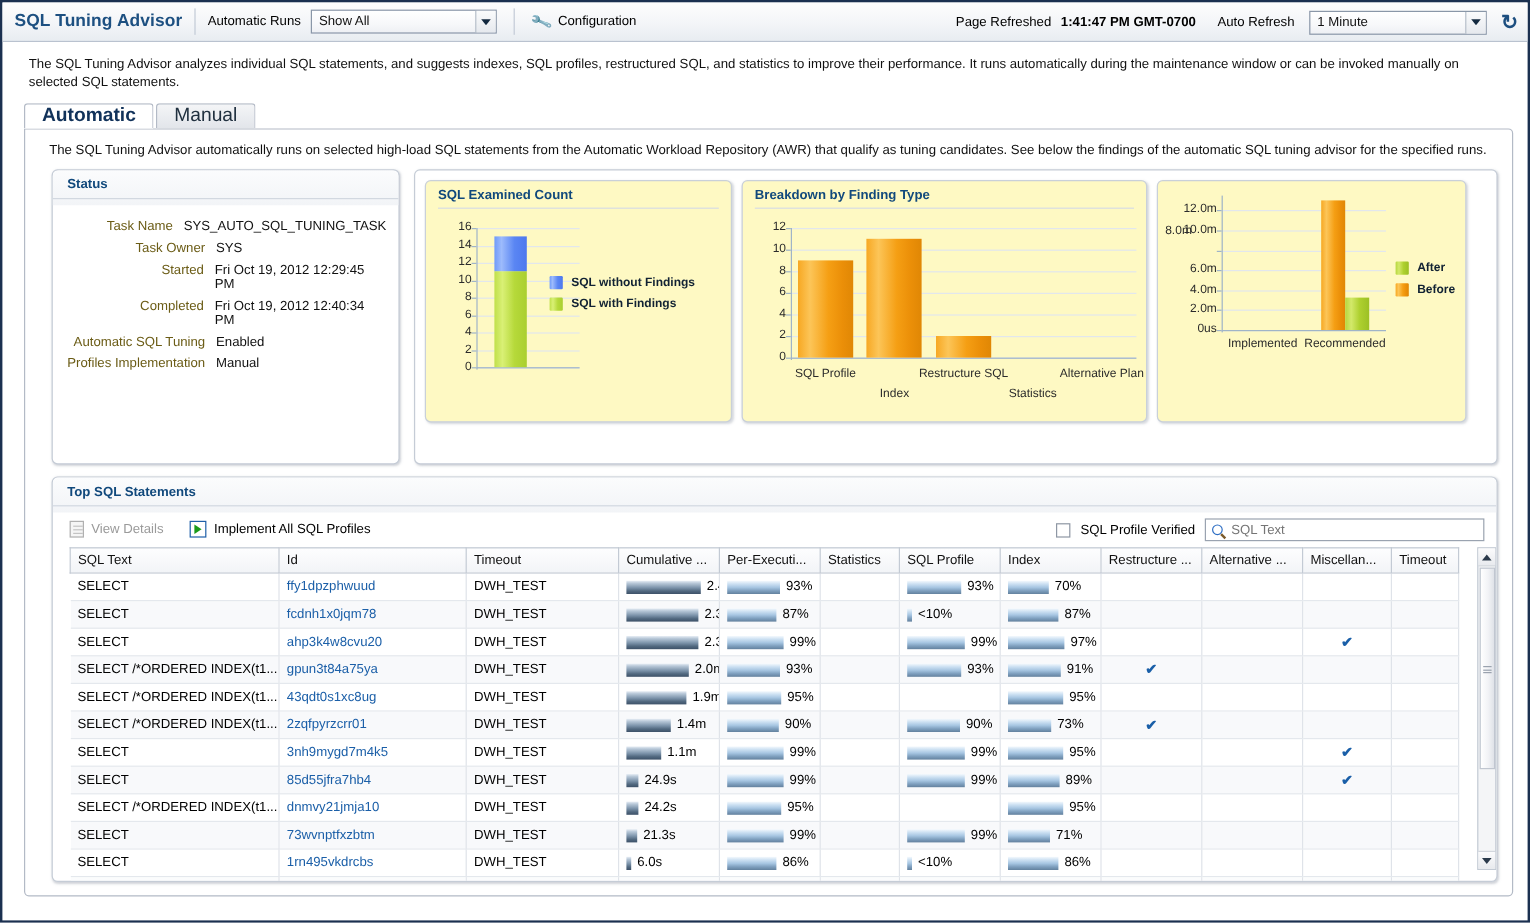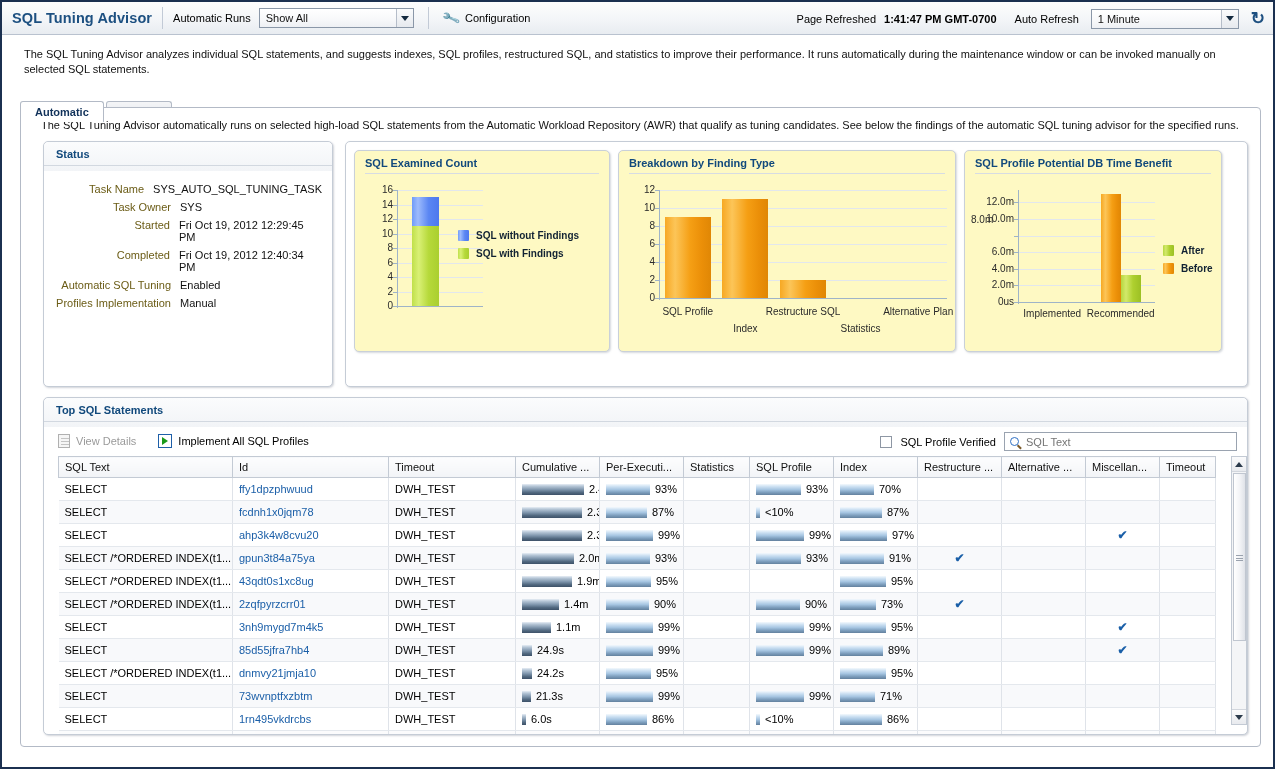--- a/index.html
+++ b/index.html
@@ -68,21 +68,21 @@
     max-width: 1250px;
   }
 
   
   .tabstrip { padding-left: 18px; display:flex; align-items:flex-end; height:22px; }
   .tab {
     height: 21px; padding: 0 14px;
     display:flex; align-items:center; justify-content:center;
     border:1px solid #b3bac6; border-bottom:none;
     border-radius: 3px 3px 0 0;
-    font-size: 11px; position: relative; top:15px;
+    font-size: 16px; position: relative; top:0;
   }
   .tab.active {
     background:#fff; font-weight:bold; color:#11325a; z-index:2;
     border-color:#b3bac6;
   }
   .tab.inactive {
     background: linear-gradient(to bottom,#f4f5f7,#e2e5ea);
     color:#20303f; margin-left:2px;
   }
   .tabpanel {
@@ -381,21 +381,20 @@
                 <div class="bar" style="position: absolute; left: 161px; top: 102px; width: 46px; height: 18px; background: linear-gradient(to right, rgb(247, 168, 35) 0%, rgb(252, 197, 88) 22%, rgb(245, 159, 20) 55%, rgb(235, 143, 8) 80%, rgb(224, 135, 5) 100%);"></div>
                 <div class="axlabel" style="left: 16.8px; top: 128px; width: 104px; text-align: center;">SQL Profile</div>
                 <div class="axlabel" style="left: 74.4px; top: 145px; width: 104px; text-align: center;">Index</div>
                 <div class="axlabel" style="left: 132px; top: 128px; width: 104px; text-align: center;">Restructure SQL</div>
                 <div class="axlabel" style="left: 189.6px; top: 145px; width: 104px; text-align: center;">Statistics</div>
                 <div class="axlabel" style="left: 247.2px; top: 128px; width: 104px; text-align: center;">Alternative Plan</div>
               </div>
           </div>
 
           <div class="chartbox" style="width:258px;height:202px;">
-            <div class="chart-hd">SQL Profile Potential DB Time Benefit</div>
             <div class="plot" id="plot3" style="height:160px;">
                 <div class="gridline" style="left: 53px; top: 124px; width: 137px;"></div>
                 <div class="tick" style="left: 49px; top: 124px;"></div>
                 <div class="axlabel" style="left: 6px; top: 118px; width: 43px; text-align: right;">0us</div>
                 <div class="gridline" style="left: 53px; top: 107.407px; width: 137px;"></div>
                 <div class="tick" style="left: 49px; top: 107.407px;"></div>
                 <div class="axlabel" style="left: 6px; top: 101.407px; width: 43px; text-align: right;">2.0m</div>
                 <div class="gridline" style="left: 53px; top: 90.8148px; width: 137px;"></div>
                 <div class="tick" style="left: 49px; top: 90.8148px;"></div>
                 <div class="axlabel" style="left: 6px; top: 84.8148px; width: 43px; text-align: right;">4.0m</div>

